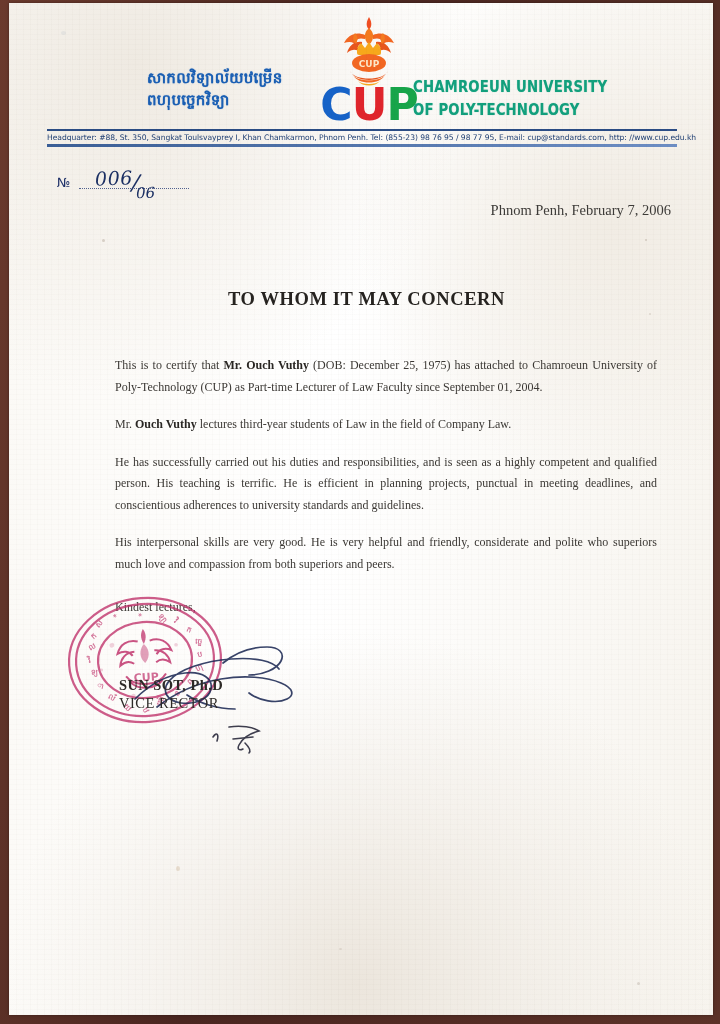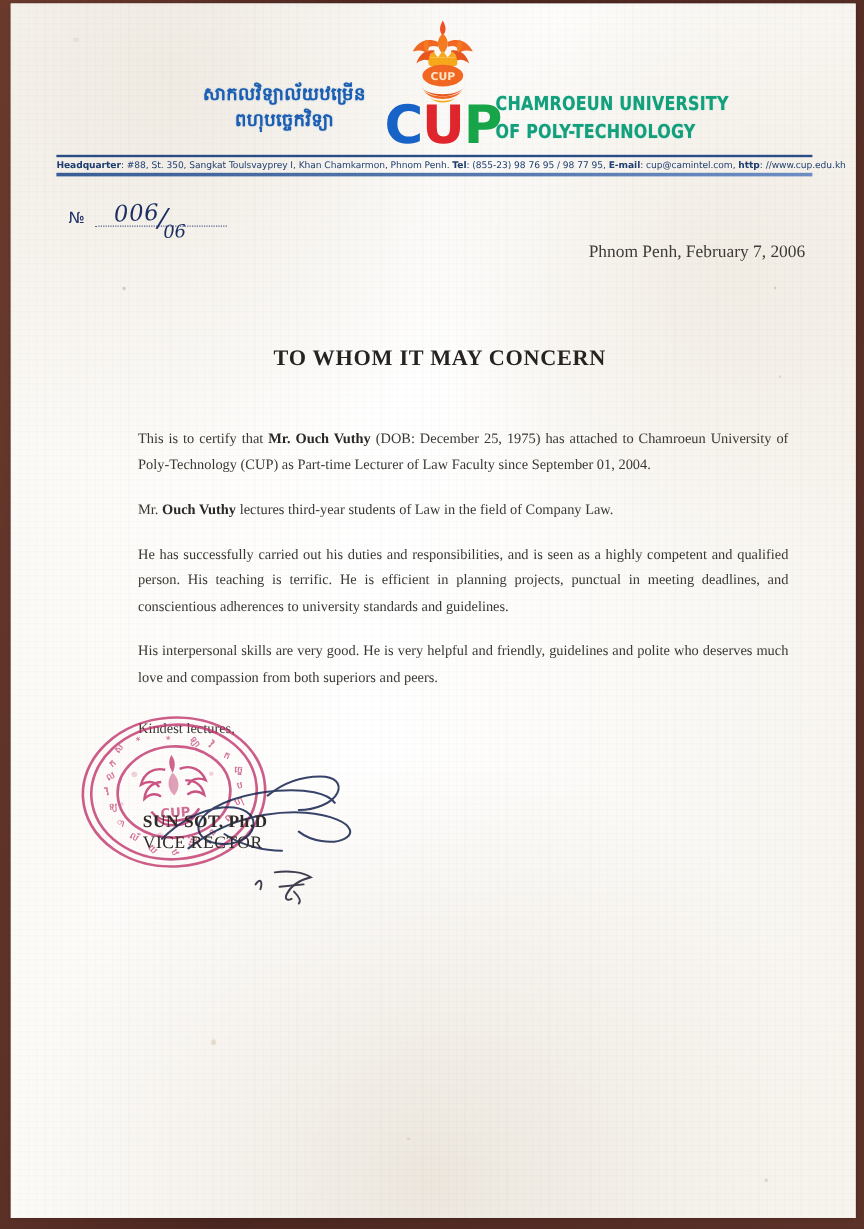--- a/index.html
+++ b/index.html
@@ -67,21 +67,21 @@
     position: absolute;
     left: 0; top: 0;
     width: 704px;
     height: 128px;
   }
   .kh-name {
     position: absolute;
     left: 138px;
     top: 64px;
     width: 180px;
-    text-align: center;
+    text-align: left;
     color: #1a5fb4;
     font-family: "DejaVu Sans", sans-serif;
     font-weight: bold;
     font-size: 15px;
     line-height: 22px;
     letter-spacing: .3px;
     text-shadow: 0 0 1px rgba(26,95,180,.55);
   }
   .logo-wrap {
     position: absolute;
@@ -129,21 +129,21 @@
     position: absolute;
     left: 38px; top: 129px;
     width: 634px;
     color: #1f3f73;
     font-family: "DejaVu Sans", sans-serif;
     font-size: 7.6px;
     line-height: 11px;
     white-space: nowrap;
     letter-spacing: -0.05px;
   }
-  #addr-line b { font-weight: bold; }
+  #addr-line b { font-weight: normal; }
   #addr-rule-bot {
     position: absolute;
     left: 38px; top: 141px;
     width: 630px; height: 3px;
     background: linear-gradient(90deg,#3a5e96,#6d8ec4);
   }
 
   
   #refno {
     position: absolute;
@@ -319,21 +319,21 @@
         </svg>
         <div class="cup-letters"><span class="cup-c">C</span><span class="cup-u">U</span><span class="cup-p">P</span></div>
       </div>
 
       <div class="en-name">
         <div>CHAMROEUN UNIVERSITY</div>
         <div>OF POLY-TECHNOLOGY</div>
       </div>
 
       <div id="addr-rule-top"></div>
-      <div id="addr-line"><b>Headquarter</b><span>: #88, St. 350, Sangkat Toulsvayprey I, Khan Chamkarmon, Phnom Penh. </span><b>Tel</b><span>: (855-23) 98 76 95 / 98 77 95, </span><b>E-mail</b><span>: cup@camintel.com, </span><b>http</b><span>: //www.cup.edu.kh</span></div>
+      <div id="addr-line"><b>Headquarter</b><span>: #88, St. 350, Sangkat Toulsvayprey I, Khan Chamkarmon, Phnom Penh. </span><b>Tel</b><span>: (855-23) 98 76 95 / 98 77 95, </span><b>E-mail</b><span>: cup@standards.com, </span><b>http</b><span>: //www.cup.edu.kh</span></div>
       <div id="addr-rule-bot"></div>
     </div>
 
     <div id="refno">
       <span class="ref-label">№</span>
       <span class="ref-dots"></span>
       <span class="ref-value">006</span>
       <span class="ref-slash">/</span>
       <span class="ref-den">06</span>
     </div>
@@ -341,21 +341,21 @@
     <div id="dateline">Phnom Penh, February 7, 2006</div>
 
     <div id="title">TO WHOM IT MAY CONCERN</div>
 
     <div id="body">
       <p><span>This is to certify that </span><b>Mr. Ouch Vuthy</b><span> (DOB: December 25, 1975) has attached to Chamroeun University of Poly-Technology (CUP) as Part-time Lecturer of Law Faculty since September 01, 2004.</span></p>
 
       <p><span>Mr. </span><b>Ouch Vuthy</b><span> lectures third-year students of Law in the field of Company Law.</span></p>
 
       <p>He has successfully carried out his duties and responsibilities, and is seen as a highly competent and qualified person. His teaching is terrific. He is efficient in planning projects, punctual in meeting deadlines, and conscientious adherences to university standards and guidelines.</p>
-      <p>His interpersonal skills are very good. He is very helpful and friendly, guidelines and polite who deserves much love and compassion from both superiors and peers.</p>
+      <p>His interpersonal skills are very good. He is very helpful and friendly, considerate and polite who superiors much love and compassion from both superiors and peers.</p>
       <p class="p-closing">Kindest lectures,</p>
     </div>
 
     <svg id="stamp" viewBox="0 0 160 130">
       <g fill="none" stroke="#c0306a" stroke-width="2.2" opacity="0.95">
         <ellipse cx="80" cy="65" rx="76" ry="62"></ellipse>
         <ellipse cx="80" cy="65" rx="69" ry="56"></ellipse>
         <ellipse cx="80" cy="65" rx="47" ry="38"></ellipse>
       </g>
 

